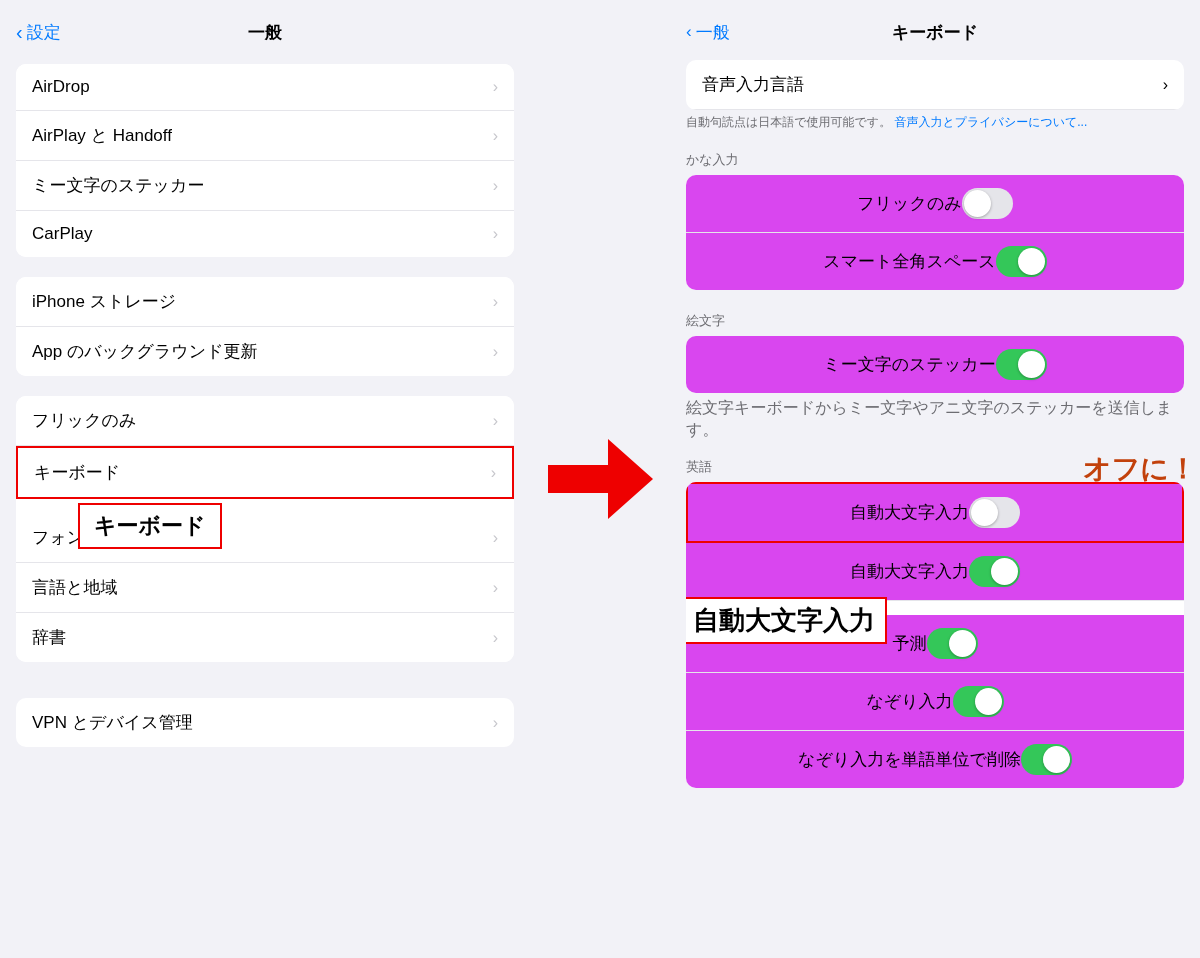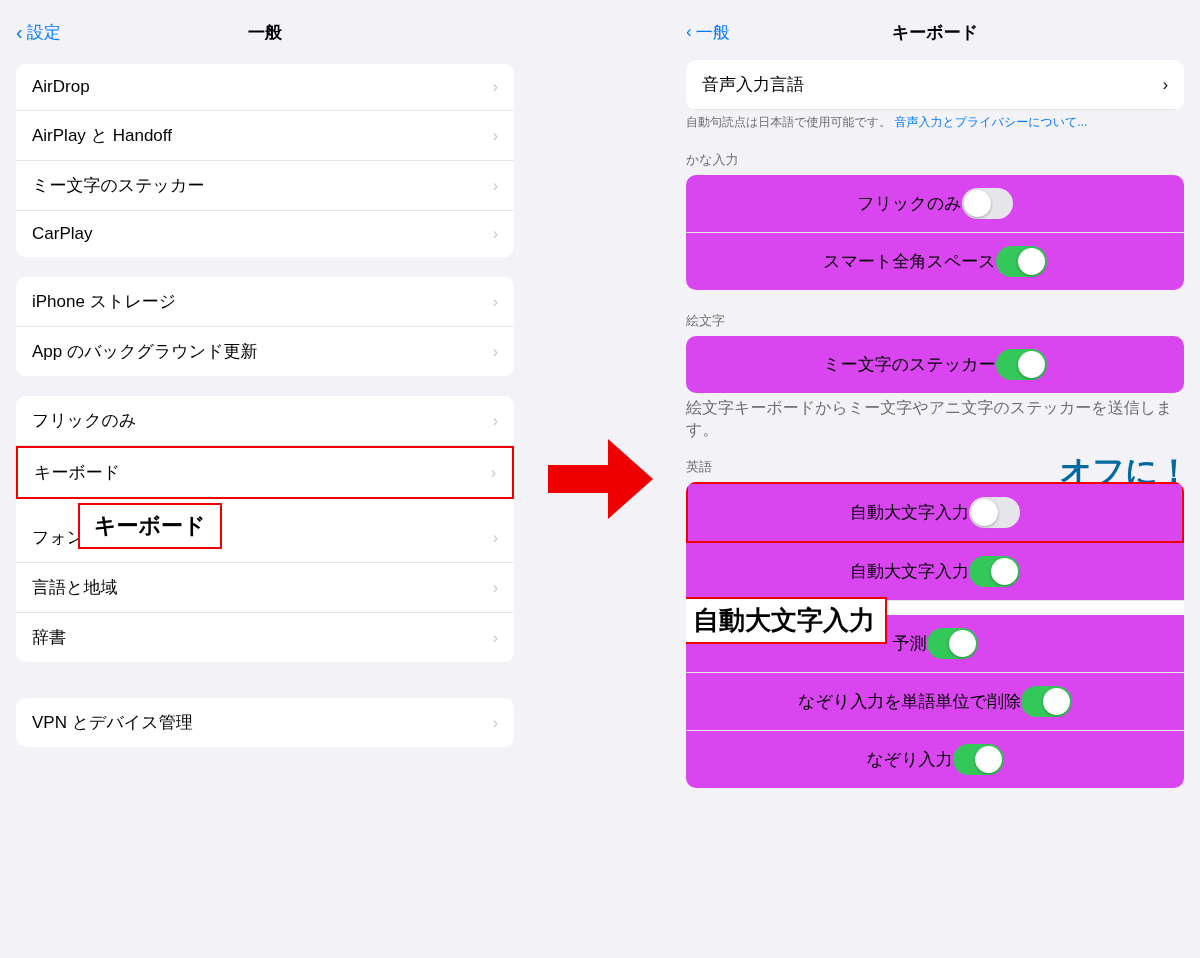--- a/index.html
+++ b/index.html
@@ -376,21 +376,21 @@
           <div class="toggle-knob"></div>
         </div>
       </div>
     </div>
     <div style="margin: -12px 16px 10px; font-size:16px; color:#6d6d72; line-height:1.4;">
       絵文字キーボードからミー文字やアニ文字のステッカーを送信します。
     </div>
 
     <div class="section-header" style="position:relative;">
       英語
-      <span style="position:absolute; right: 10px; top:-2px; font-size:32px; font-weight:700; color:#0369a1;">オフに！</span>
+      <span style="position:absolute; right: 3px; top:-2px; font-size:28px; font-weight:700; color:#c2410c;">オフに！</span>
     </div>
     <div class="right-group" style="position:relative;">
 
       <div class="right-row" style="border: 2.5px solid #e00;">
         <span class="row-label">自動大文字入力</span>
         <div class="toggle off">
           <div class="toggle-knob"></div>
         </div>
       </div>
 
@@ -407,27 +407,27 @@
       </div>
 
       <div class="right-row" style="margin-top: 14px;">
         <span class="row-label">予測</span>
         <div class="toggle on">
           <div class="toggle-knob"></div>
         </div>
       </div>
 
       <div class="right-row">
+        <span class="row-label">なぞり入力</span>
+        <div class="toggle on">
+          <div class="toggle-knob"></div>
+        </div>
+      </div>
+
+      <div class="right-row">
         <span class="row-label">なぞり入力を単語単位で削除</span>
-        <div class="toggle on">
-          <div class="toggle-knob"></div>
-        </div>
-      </div>
-
-      <div class="right-row">
-        <span class="row-label">なぞり入力</span>
         <div class="toggle on">
           <div class="toggle-knob"></div>
         </div>
       </div>
     </div>
   </div>
 </div>
 
 </body></html>

